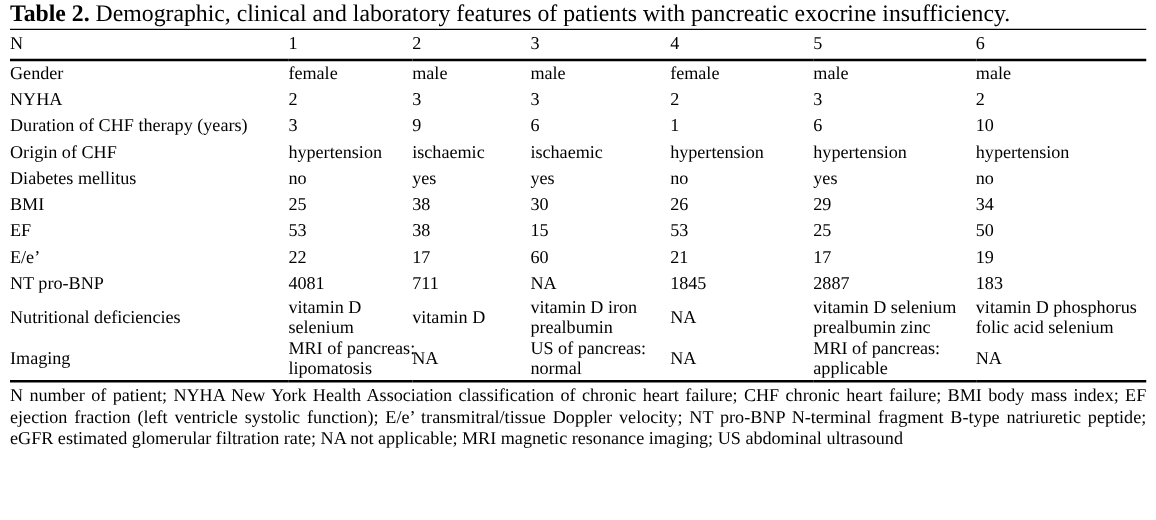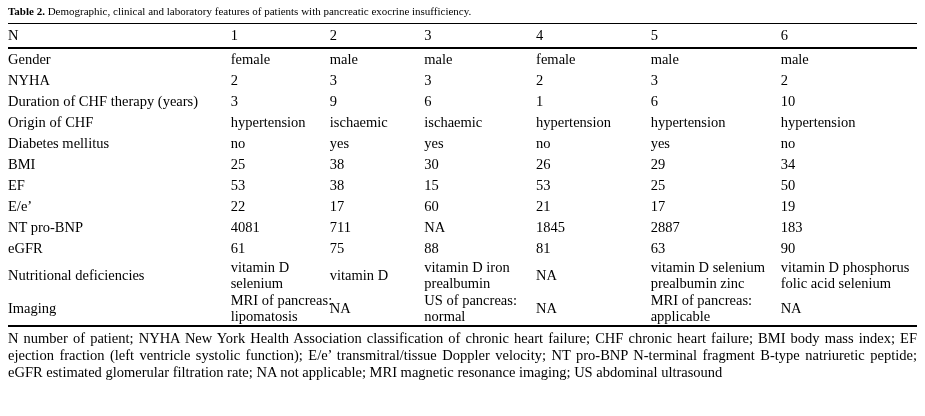--- a/index.html
+++ b/index.html
@@ -11,21 +11,21 @@
   .page {
     width: 925px;
     box-sizing: border-box;
     padding: 2px 8px 0 8px;
     font-family: "Liberation Serif", "DejaVu Serif", serif;
     font-size: 14.5px;
     color: #000000;
     background: #ffffff;
   }
   .table-title {
-    font-size: 11px;
+    font-size: 19px;
     line-height: 19px;
     padding-bottom: 2px;
     border-bottom: 1px solid #000000;
   }
   .table-title .t-bold { font-weight: bold; }
   table.data-table {
     width: 100%;
     border-collapse: collapse;
     table-layout: fixed;
     border-bottom: 2.5px solid #000000;
@@ -161,29 +161,20 @@
         <tr>
           <td>NT pro-BNP</td>
           <td>4081</td>
           <td>711</td>
           <td>NA</td>
           <td>1845</td>
           <td>2887</td>
           <td>183</td>
         </tr>
         <tr>
-          <td>eGFR</td>
-          <td>61</td>
-          <td>75</td>
-          <td>88</td>
-          <td>81</td>
-          <td>63</td>
-          <td>90</td>
-        </tr>
-        <tr>
           <td>Nutritional deficiencies</td>
           <td class="two-line">vitamin D
 selenium</td>
           <td>vitamin D</td>
           <td class="two-line">vitamin D iron
 prealbumin</td>
           <td>NA</td>
           <td class="two-line">vitamin D selenium
 prealbumin zinc</td>
           <td class="two-line">vitamin D phosphorus

